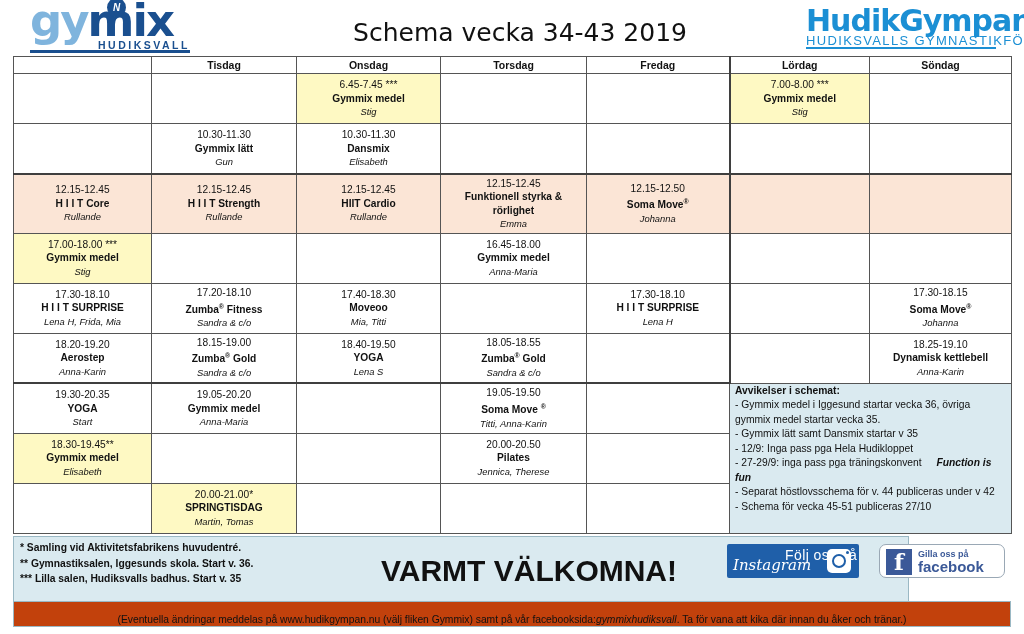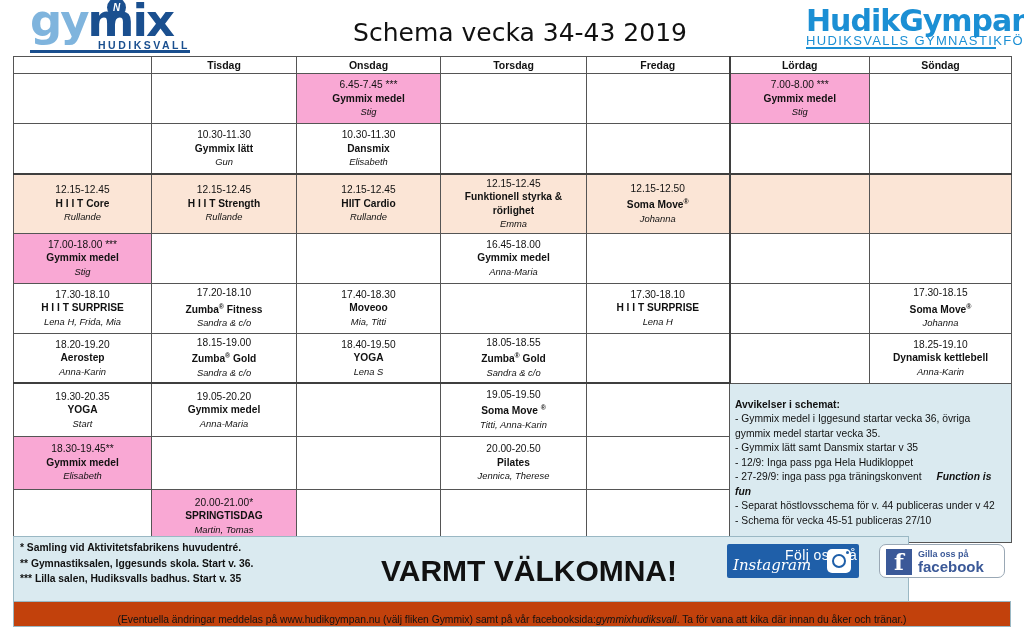--- a/index.html
+++ b/index.html
@@ -94,33 +94,33 @@
     height: 17px;
     font-size: 10.5px;
     font-weight: bold;
     background: #ffffff;
   }
   .sched td { height: 50px; }
   .cell-inner { padding: 2px 3px; line-height: 13.5px; }
   .c-time { font-size: 10.2px; }
   .c-name { font-size: 10.2px; font-weight: bold; }
   .c-inst { font-size: 9.4px; font-style: italic; }
-  .fill-blue { background: #f9a8d4; }
+  .fill-blue { background: #fef9c3; }
   .fill-peach { background: #fbe5d6; }
   .row-thick td { border-top: 2px solid #3f3f3f; }
   .col-thick { border-left: 2px solid #3f3f3f !important; }
   .sup { font-size: 7px; vertical-align: super; }
 
   .notes {
     background: #daeaf0;
     text-align: left !important;
     vertical-align: top !important;
     border: 1px solid #555 !important;
   }
-  .notes-inner { padding: 14px 5px; }
+  .notes-inner { padding: 0 5px; }
   .notes-title { font-size: 10.3px; font-weight: bold; line-height: 14.5px; }
   .notes-line { font-size: 10.3px; line-height: 14.5px; }
   .notes-line i { font-style: italic; font-weight: bold; margin-left: 12px; }
 
   
   .footer {
     position: absolute; left: 13px; top: 536px;
     width: 896px; height: 86px;
     background: #daeaf0;
     border: 1px solid #9ab8c4;

